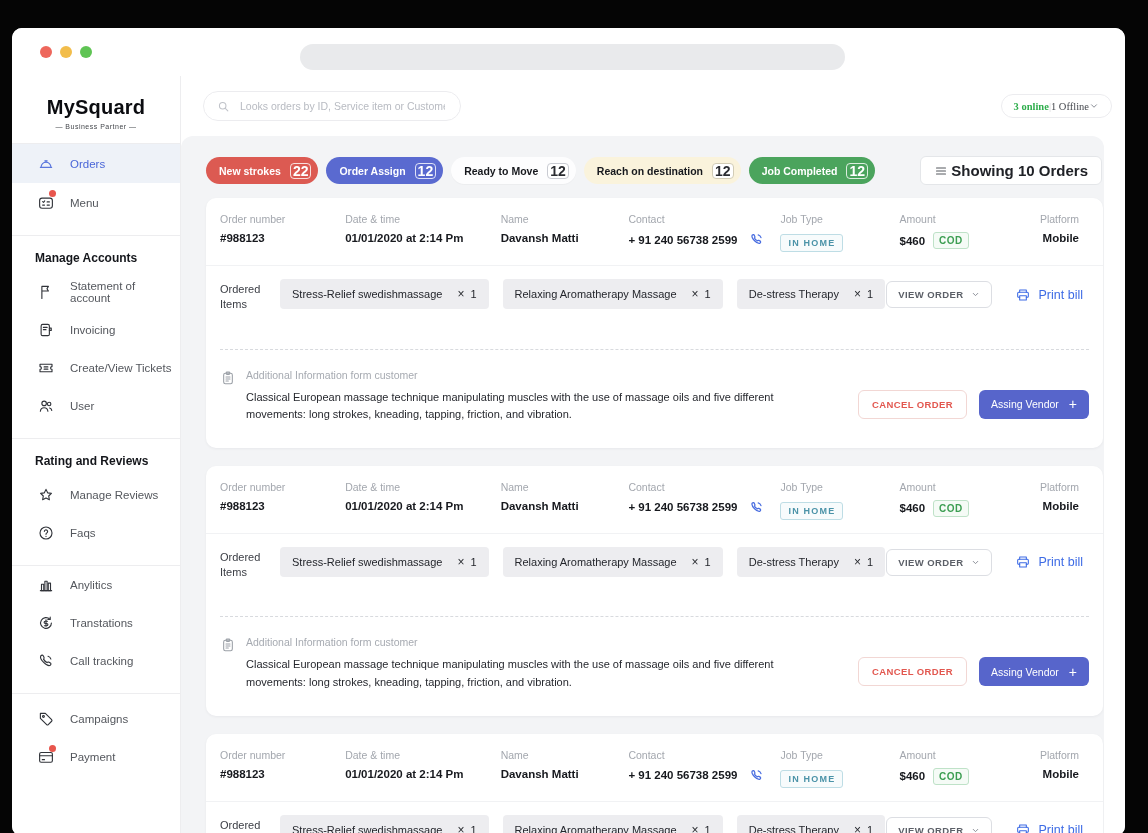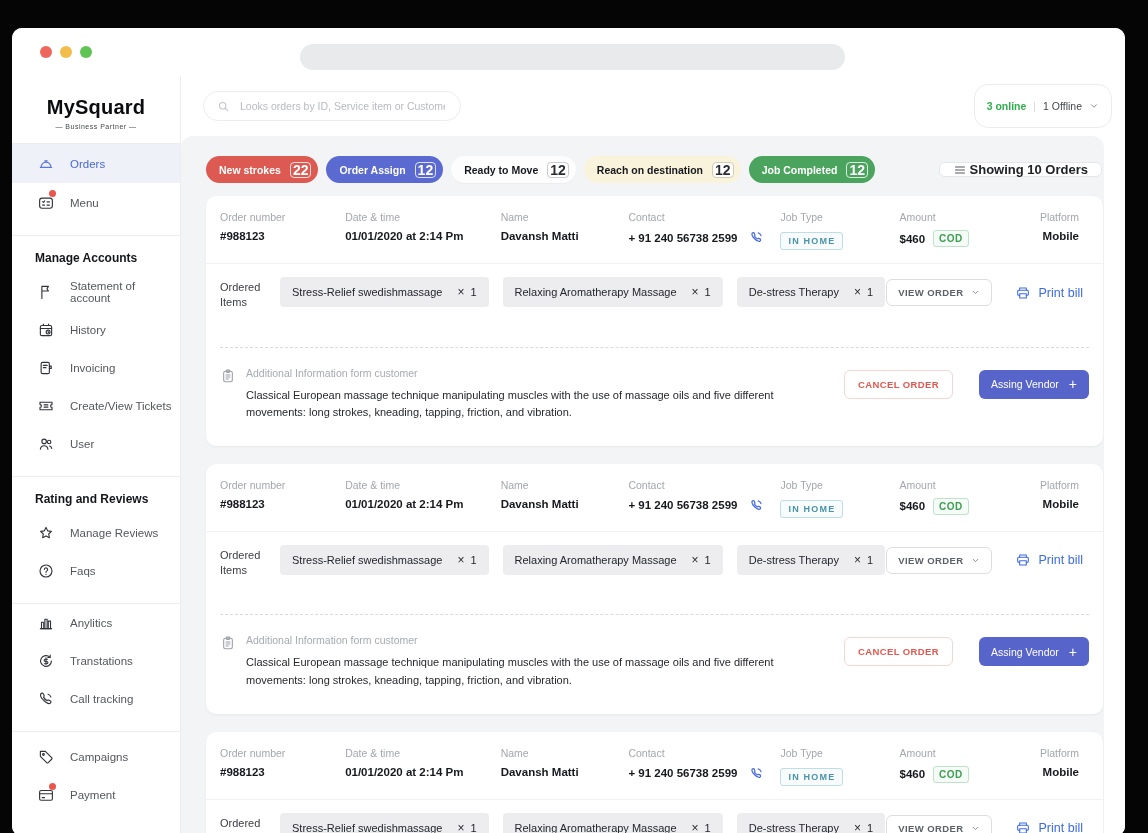--- a/index.html
+++ b/index.html
@@ -35,39 +35,39 @@
   .section-title{font-size:12px;font-weight:bold;color:#14161b;padding:15px 0 8px 23px;}
   .noti-dot{position:absolute;left:37px;top:7px;width:7px;height:7px;border-radius:50%;background:#e8564d;}
   .grp-pad{padding-top:6px;}
   
   .main{flex:1;display:flex;flex-direction:column;min-width:0;background:#fff;}
   .main-header{height:60px;flex:none;display:flex;align-items:center;justify-content:space-between;padding:0 13px 0 22px;}
   .search{width:258px;height:30px;border:1px solid #ececef;border-radius:15px;display:flex;align-items:center;gap:8px;padding:0 13px;box-sizing:border-box;}
   .search svg{width:13px;height:13px;color:#c0c3c9;flex:none;}
   .search input{border:none;outline:none;flex:1;font-size:10.5px;color:#555;background:transparent;font-family:inherit;}
   .search input::placeholder{color:#b8bbc2;}
-  .status-pill{height:44px;border:1px solid #ececef;border-radius:14px;background:#fff;display:flex;align-items:center;gap:7px;padding:0 12px;font-size:10.5px;cursor:pointer;font-family:Liberation Sans, sans-serif;}
+  .status-pill{height:24px;border:1px solid #ececef;border-radius:14px;background:#fff;display:flex;align-items:center;padding:0 12px;font-size:10.5px;cursor:pointer;font-family:Liberation Serif, serif;}
   .online{color:#2fae4d;font-weight:bold;}
   .status-sep{color:#d4d5d8;}
   .offline{color:#45484e;}
   .status-pill svg{width:10px;height:10px;color:#8a8e96;}
   
   .main-body{flex:1;background:#f3f4f6;border-radius:12px 12px 0 0;margin-right:21px;padding:20px 1px 0 25px;overflow:hidden;min-height:0;box-sizing:border-box;}
   .filters-row{display:flex;align-items:center;gap:8px;margin-bottom:13px;padding-right:1px;}
   .pill{height:27px;border-radius:14px;display:inline-flex;align-items:center;gap:9px;padding:0 7px 0 13px;font-size:10.5px;font-weight:bold;border:none;cursor:pointer;font-family:inherit;}
   .pill-count{min-width:13px;height:14px;border-radius:4px;border:1px solid;display:inline-flex;align-items:center;justify-content:center;font-size:14px;padding:0 2px;font-weight:bold;}
   .pill-red{background:#dc5a52;color:#fff;}
   .pill-indigo{background:#5a6ad0;color:#fff;}
   .pill-white{background:#fdfdfe;color:#16181d;box-shadow:0 1px 1px rgba(0,0,0,.03);}
   .pill-cream{background:#faf3dc;color:#16181d;}
   .pill-green{background:#4ba45d;color:#fff;}
   .pill-red .pill-count,.pill-indigo .pill-count,.pill-green .pill-count{border-color:rgba(255,255,255,.8);color:#fff;}
   .pill-white .pill-count{border-color:#c9cbd2;color:#2a2c31;background:#fff;}
   .pill-cream .pill-count{border-color:#d2ccb6;color:#2a2c31;background:#fff;}
-  .showing-btn{margin-left:auto;background:#fff;border:1px solid #e4e6e9;border-radius:6px;height:15px;display:flex;align-items:center;gap:3px;padding:0 13px;font-size:13px;font-weight:bold;color:#202227;cursor:pointer;font-family:inherit;}
+  .showing-btn{margin-left:auto;background:#fff;border:1px solid #e4e6e9;border-radius:6px;height:29px;display:flex;align-items:center;gap:3px;padding:0 13px;font-size:15px;font-weight:bold;color:#202227;cursor:pointer;font-family:inherit;}
   .showing-btn svg{width:14px;height:12px;color:#55585e;}
   
   .order-card{background:#fff;border-radius:10px;margin-bottom:18px;box-shadow:0 1px 3px rgba(25,28,40,.05);}
   .card-head{display:grid;grid-template-columns:14.4% 17.9% 14.7% 17.5% 13.7% 13.7% 1fr;padding:15px 14px 13px;}
   .col-label{font-size:10.5px;color:#a3a7ae;margin-bottom:7px;}
   .col-value{font-size:11.5px;font-weight:bold;color:#17191e;}
   .hcol-right{text-align:right;padding-right:10px;}
   .contact-val{display:flex;align-items:center;gap:12px;}
   .contact-val svg{width:15px;height:15px;color:#4a6ee0;}
   .badge-inhome{display:inline-block;font-size:9px;font-weight:bold;letter-spacing:1.2px;color:#4b93a8;border:1px solid #bedde5;background:#f7fbfc;padding:3px 7px;border-radius:3px;}
@@ -84,21 +84,21 @@
   .view-order{border:1px solid #dcdee3;background:#fff;border-radius:6px;padding:7px 11px;font-size:9.5px;font-weight:bold;color:#5c6068;letter-spacing:.4px;display:flex;gap:7px;align-items:center;cursor:pointer;font-family:inherit;}
   .view-order svg{width:9px;height:9px;color:#8a8e96;}
   .print-bill{color:#3d6be5;font-size:12.5px;display:flex;gap:8px;align-items:center;background:none;border:none;cursor:pointer;font-family:inherit;}
   .print-bill svg{width:16px;height:16px;}
   .dashed{border-top:1px dashed #d8dade;margin:0 14px;}
   .info-row{display:flex;padding:19px 14px 25px;}
   .info-left{display:flex;gap:10px;}
   .info-left>svg{width:16px;height:16px;color:#9ba0a7;flex:none;margin-top:1px;}
   .info-title{font-size:10.5px;color:#a6aab1;margin-bottom:8px;}
   .info-text{font-size:11px;color:#26282e;line-height:1.55;max-width:537px;}
-  .info-actions{margin-left:auto;display:flex;gap:26px;align-self:flex-start;margin-top:3px;}
+  .info-actions{margin-left:auto;display:flex;gap:12px;align-self:flex-start;margin-top:21px;}
   .cancel-btn{border:1px solid #f2d7d4;color:#e2574f;background:#fff;border-radius:6px;padding:8px 13px;font-size:9.5px;font-weight:bold;letter-spacing:.4px;cursor:pointer;font-family:inherit;height:29px;box-sizing:border-box;}
   .assign-btn{background:#5765cb;color:#fff;border:none;border-radius:6px;padding:0 12px;font-size:10.5px;display:flex;gap:10px;align-items:center;cursor:pointer;font-family:inherit;height:29px;}
   .assign-plus{font-size:14px;font-weight:400;line-height:1;}
 </style>
 </head>
 <body>
 
 <div class="window">
 
   <div class="chrome">
@@ -142,30 +142,20 @@
         </button>
       </div>
 
       <div class="side-div"></div>
       <div class="section-title">Manage Accounts</div>
       <button class="side-item">
         <svg viewBox="0 0 24 24" fill="none" stroke="currentColor" stroke-width="1.5" stroke-linecap="round" stroke-linejoin="round">
             <path d="M6.5 20.5V4.5h8.7l-1.9 3.1 1.9 3.1H6.5"></path>
           </svg>
         <span>Statement of account</span>
-      </button>
-      <button class="side-item">
-        <svg viewBox="0 0 24 24" fill="none" stroke="currentColor" stroke-width="1.5" stroke-linecap="round" stroke-linejoin="round">
-            <rect x="4.5" y="6" width="15" height="13.5" rx="2"></rect>
-            <path d="M4.5 10h15"></path>
-            <path d="M8.5 6V4.2M15.5 6V4.2"></path>
-            <circle cx="14.8" cy="14.8" r="2.6"></circle>
-            <path d="M14.8 13.8v1l.8.5"></path>
-          </svg>
-        <span>History</span>
       </button>
       <button class="side-item">
         <svg viewBox="0 0 24 24" fill="none" stroke="currentColor" stroke-width="1.5" stroke-linecap="round" stroke-linejoin="round">
             <rect x="5.5" y="4.5" width="11" height="15" rx="2"></rect>
             <path d="M8.5 8.5h5M8.5 11.5h3.5"></path>
             <path d="M16.5 9.5h2.5v3h-2.5"></path>
           </svg>
         <span>Invoicing</span>
       </button>
       <button class="side-item">

